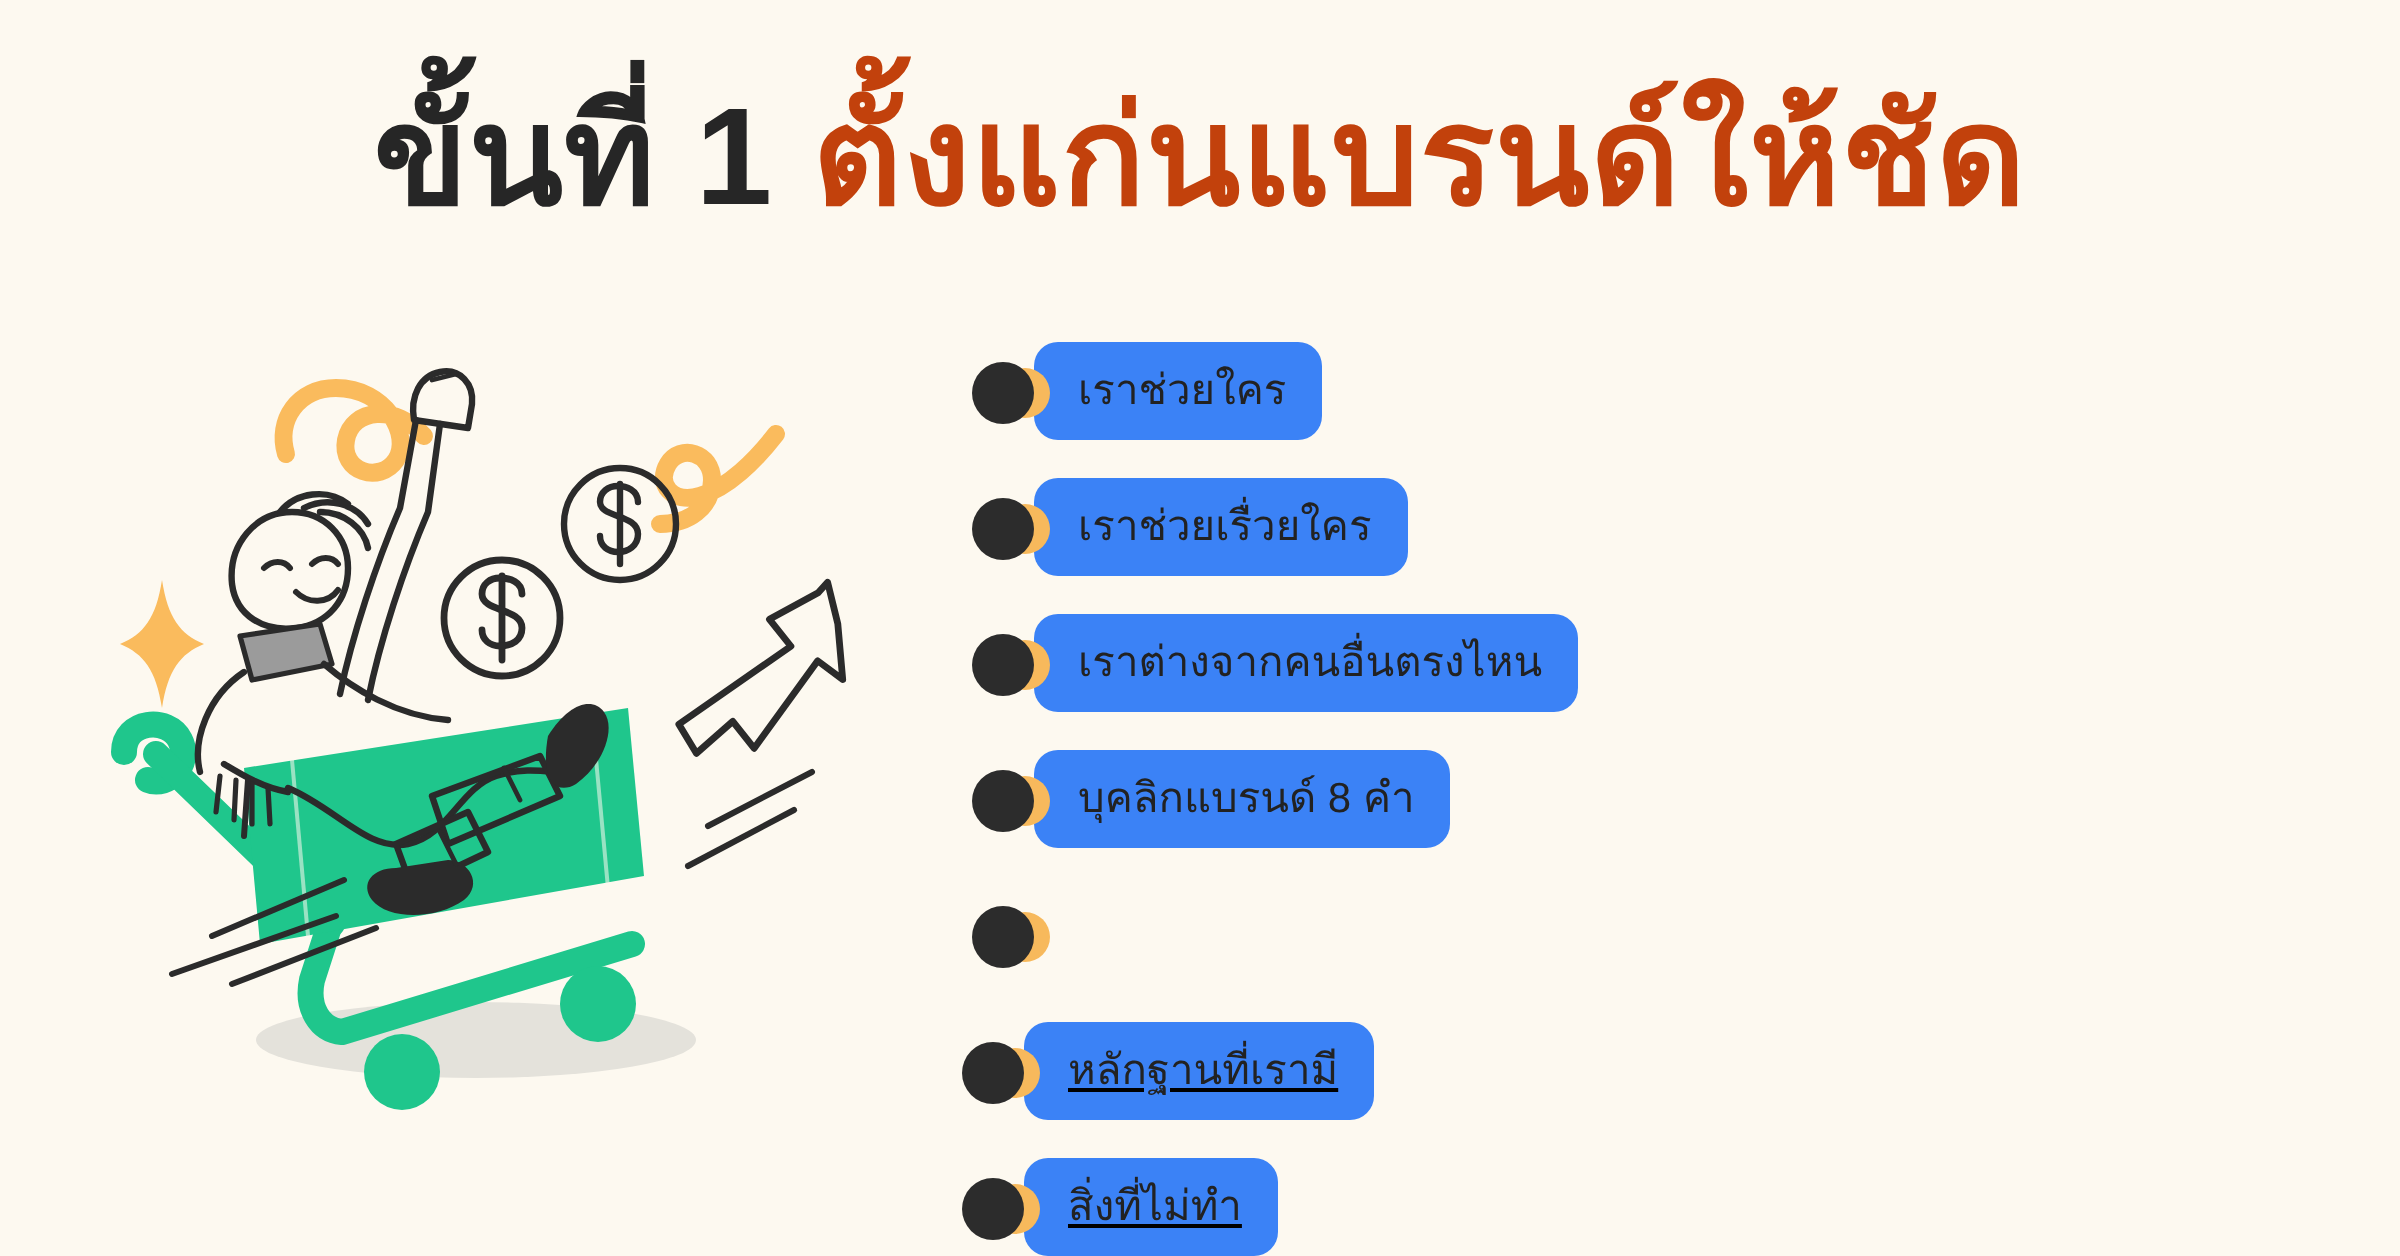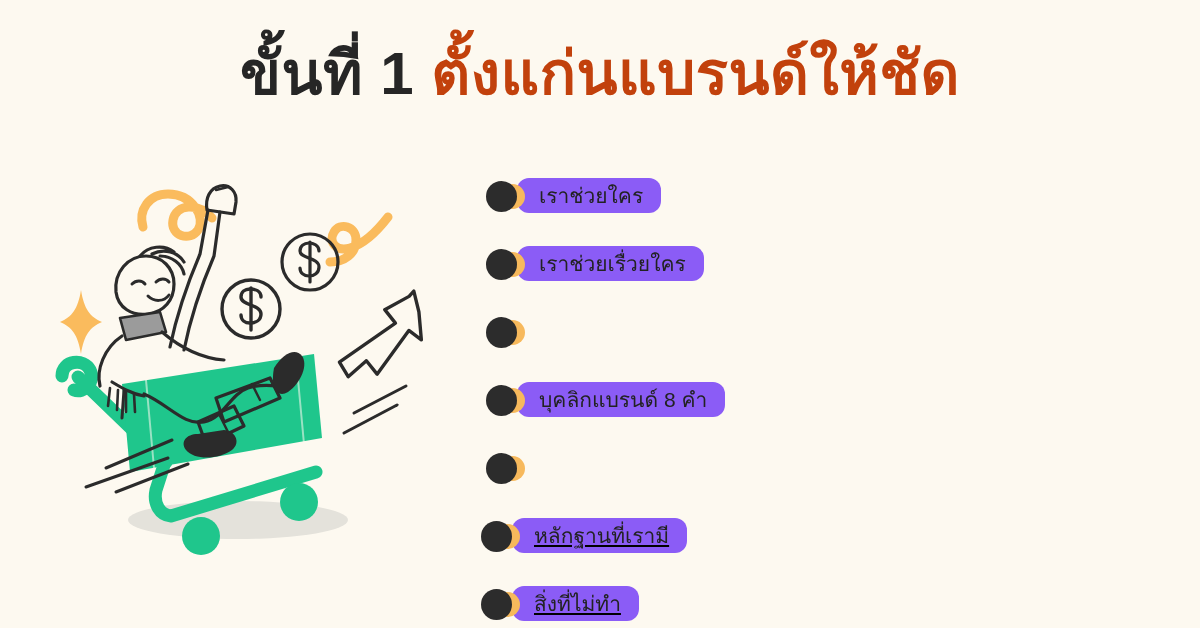--- a/index.html
+++ b/index.html
@@ -25,21 +25,21 @@
     position: absolute;
     left: 0;
     top: 44px;
     width: 1200px;
     text-align: center;
     white-space: nowrap;
     line-height: 1.0;
   }
   .title-part {
     display: inline;
-    font-size: 60px;
+    font-size: 69px;
     font-weight: bold;
     letter-spacing: 0.5px;
   }
   .title-dark { color: #262626; }
   .title-orange { color: #c2410c; }
 
   
   .list {
     position: absolute;
     left: 486px;
@@ -76,23 +76,23 @@
     top: 7px;
     width: 31px;
     height: 31px;
     border-radius: 50%;
     background: #2C2C2C;
     z-index: 2;
   }
   .pill {
     position: relative;
     margin-left: -13px;
-    background: #8b5cf6;
+    background: #3b82f6;
     border-radius: 12px;
-    height: 35px;
+    height: 49px;
     display: flex;
     align-items: center;
     padding: 0 18px 0 22px;
     z-index: 1;
     box-sizing: border-box;
   }
   .pill-text {
     color: #222222;
     font-size: 21px;
     line-height: 1;
@@ -227,20 +227,23 @@
       <span class="pill">
         <span class="pill-text">เราช่วยเรื่วยใคร</span>
       </span>
     </div>
 
     <div class="list-item">
       <span class="bullet-wrap">
         <span class="bullet-orange"></span>
         <span class="bullet-dark"></span>
       </span>
+      <span class="pill">
+        <span class="pill-text">เราต่างจากคนอื่นตรงไหน</span>
+      </span>
     </div>
 
     <div class="list-item">
       <span class="bullet-wrap">
         <span class="bullet-orange"></span>
         <span class="bullet-dark"></span>
       </span>
       <span class="pill">
         <span class="pill-text">บุคลิกแบรนด์ 8 คำ</span>
       </span>

